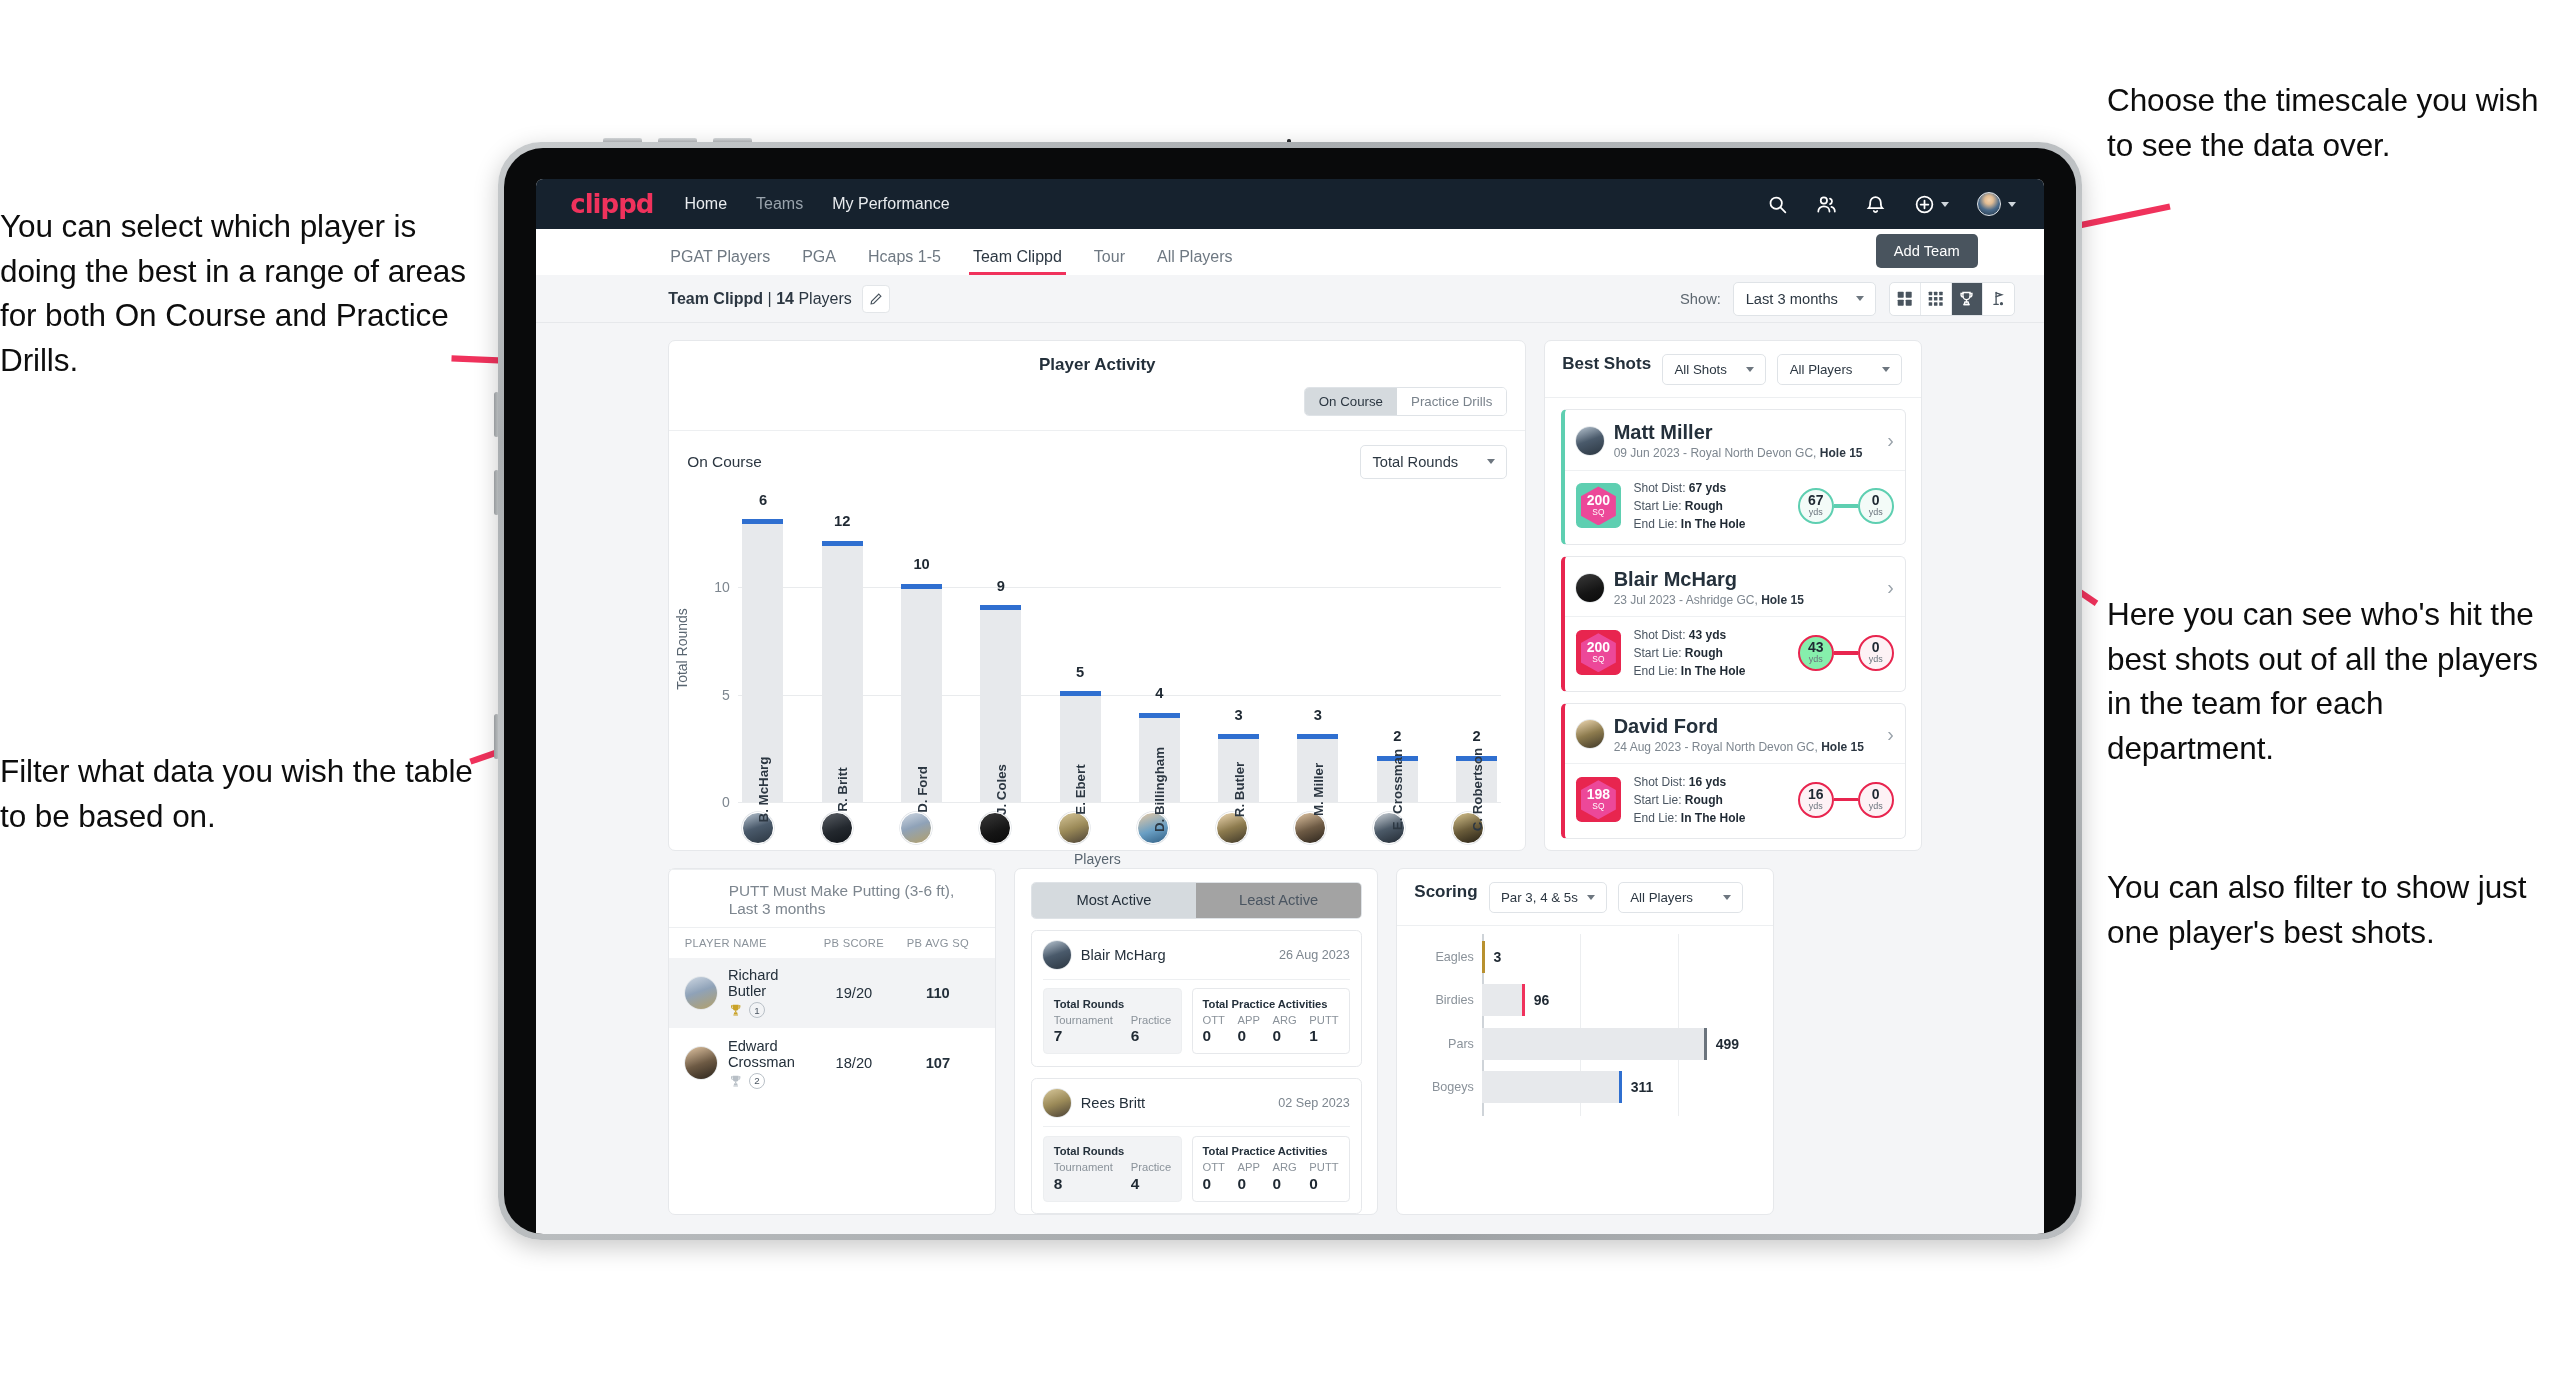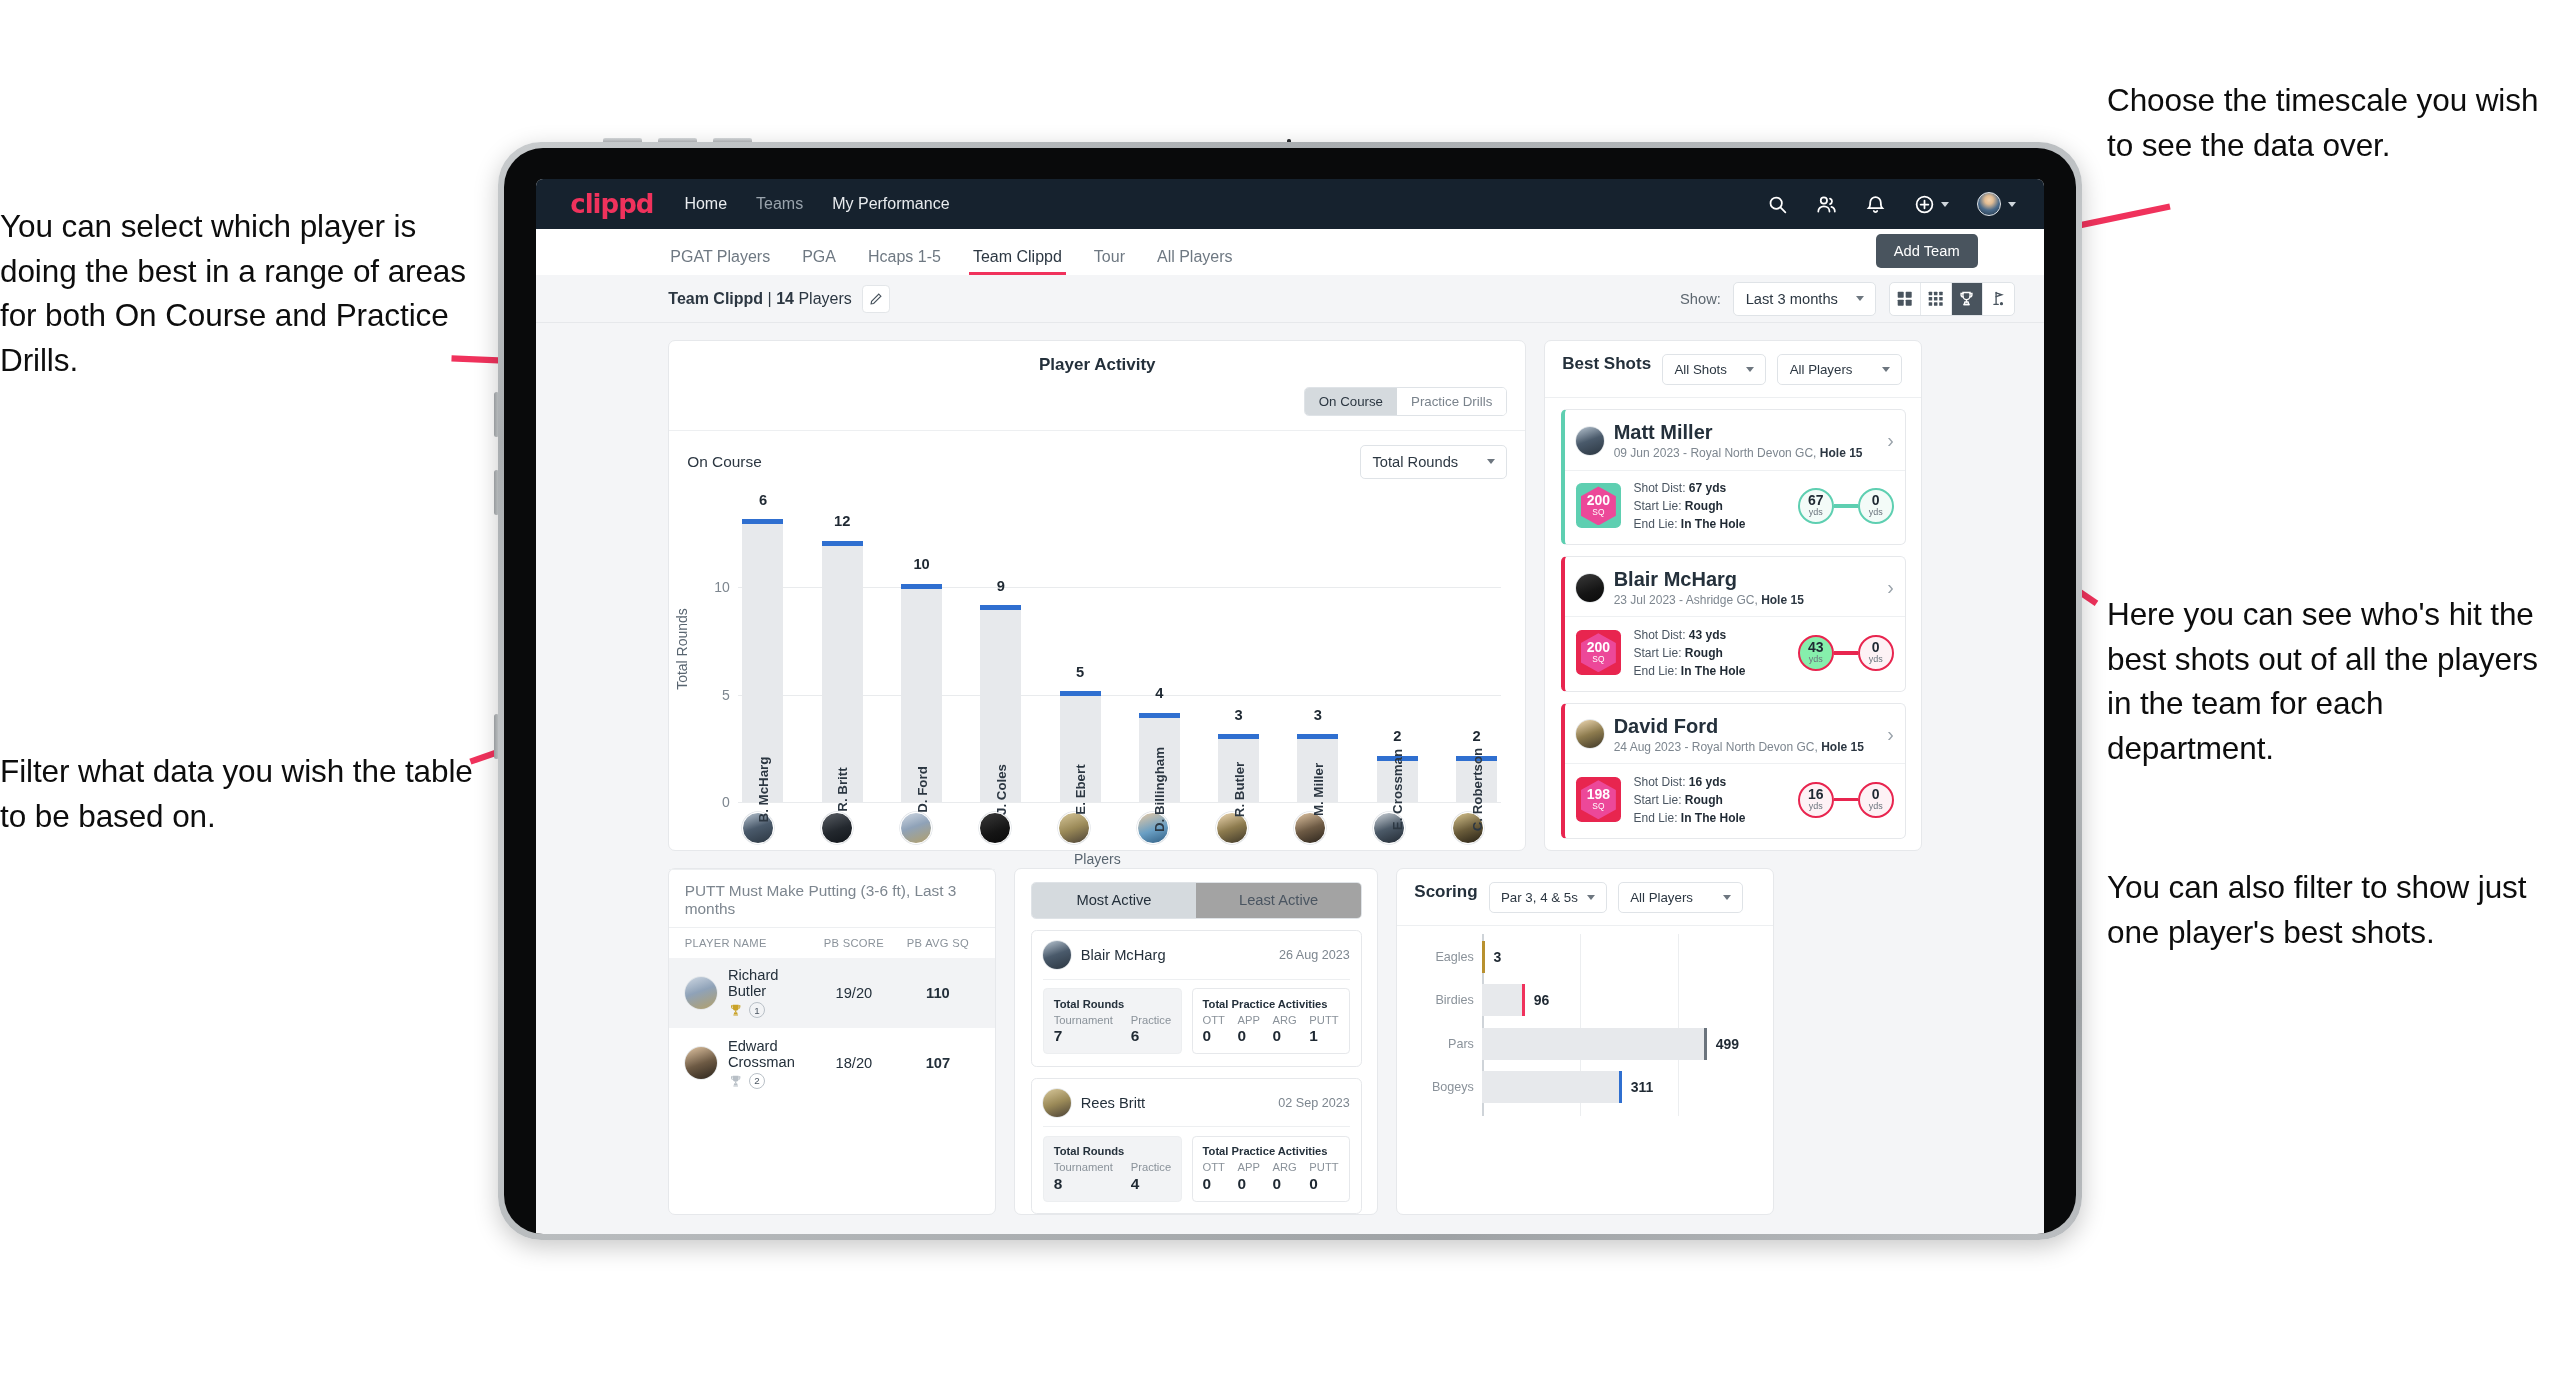--- a/index.html
+++ b/index.html
@@ -174,21 +174,21 @@
   .bs-lines b { color:#1f2933; }
   .dumbbell { margin-left:auto; display:flex; align-items:center; }
   .db-circ { width:36px;height:36px;border-radius:50%; display:flex;flex-direction:column;
              align-items:center;justify-content:center; }
   .db-circ .n{font-size:14px;font-weight:700;color:#1f2933;line-height:1;}
   .db-circ .u{font-size:9px;color:#6b747d;line-height:1.3;}
   .db-link { width:24px; height:3.5px; }
 
   
   .pl-title { font-size:15.4px; color:#24303b; font-weight:700; padding: 12.6px 15.4px 8.4px; }
-  .pl-title span { font-weight:400; color:#7d868f; }
+  .pl-title span { font-weight:400; color:#7d868f;margin-left:44px; }
   .pl-head { display:flex; padding: 0 15.4px 8.4px; font-size:11.2px; color:#8a929a; letter-spacing:0.3px; }
   .pl-row { display:flex; align-items:center; padding: 9.8px 15.4px; }
   .pl-row.hl { background:#f2f3f5; }
   .pl-av { width:32px;height:32px;border-radius:50%;flex:none; box-shadow:0 0 0 0.7px #e1e5e8; margin-right:11.2px;}
   .pl-name { font-size:14.7px; color:#24303b; }
   .rankbadge { display:flex; align-items:center; gap:5.6px; margin-top:2.8px; }
   .rank-n { width:16px;height:16px;border-radius:50%;border:0.7px solid #b9c0c7;
             display:flex;align-items:center;justify-content:center;font-size:9.8px;color:#4a5561; }
   .pl-c2 { width:84px; text-align:center; font-size:14.7px; color:#24303b; }
   .pl-c3 { width:84px; text-align:center; font-size:14.7px; color:#24303b; font-weight:700; }

